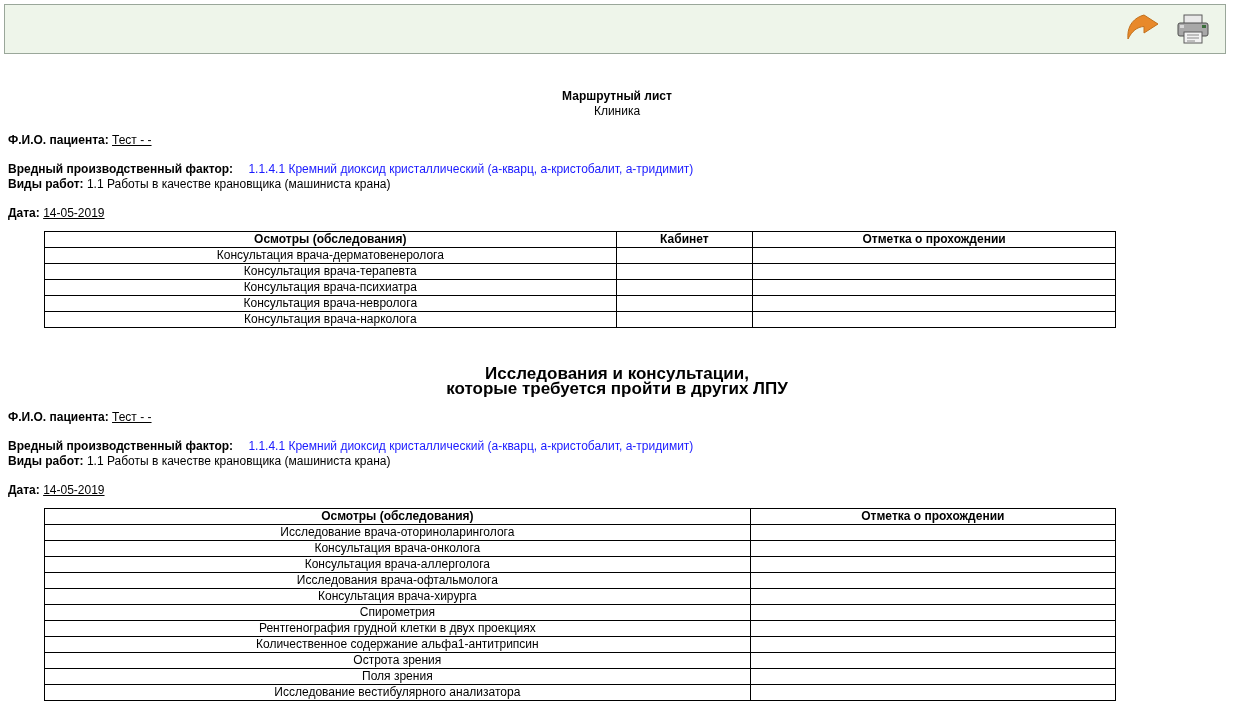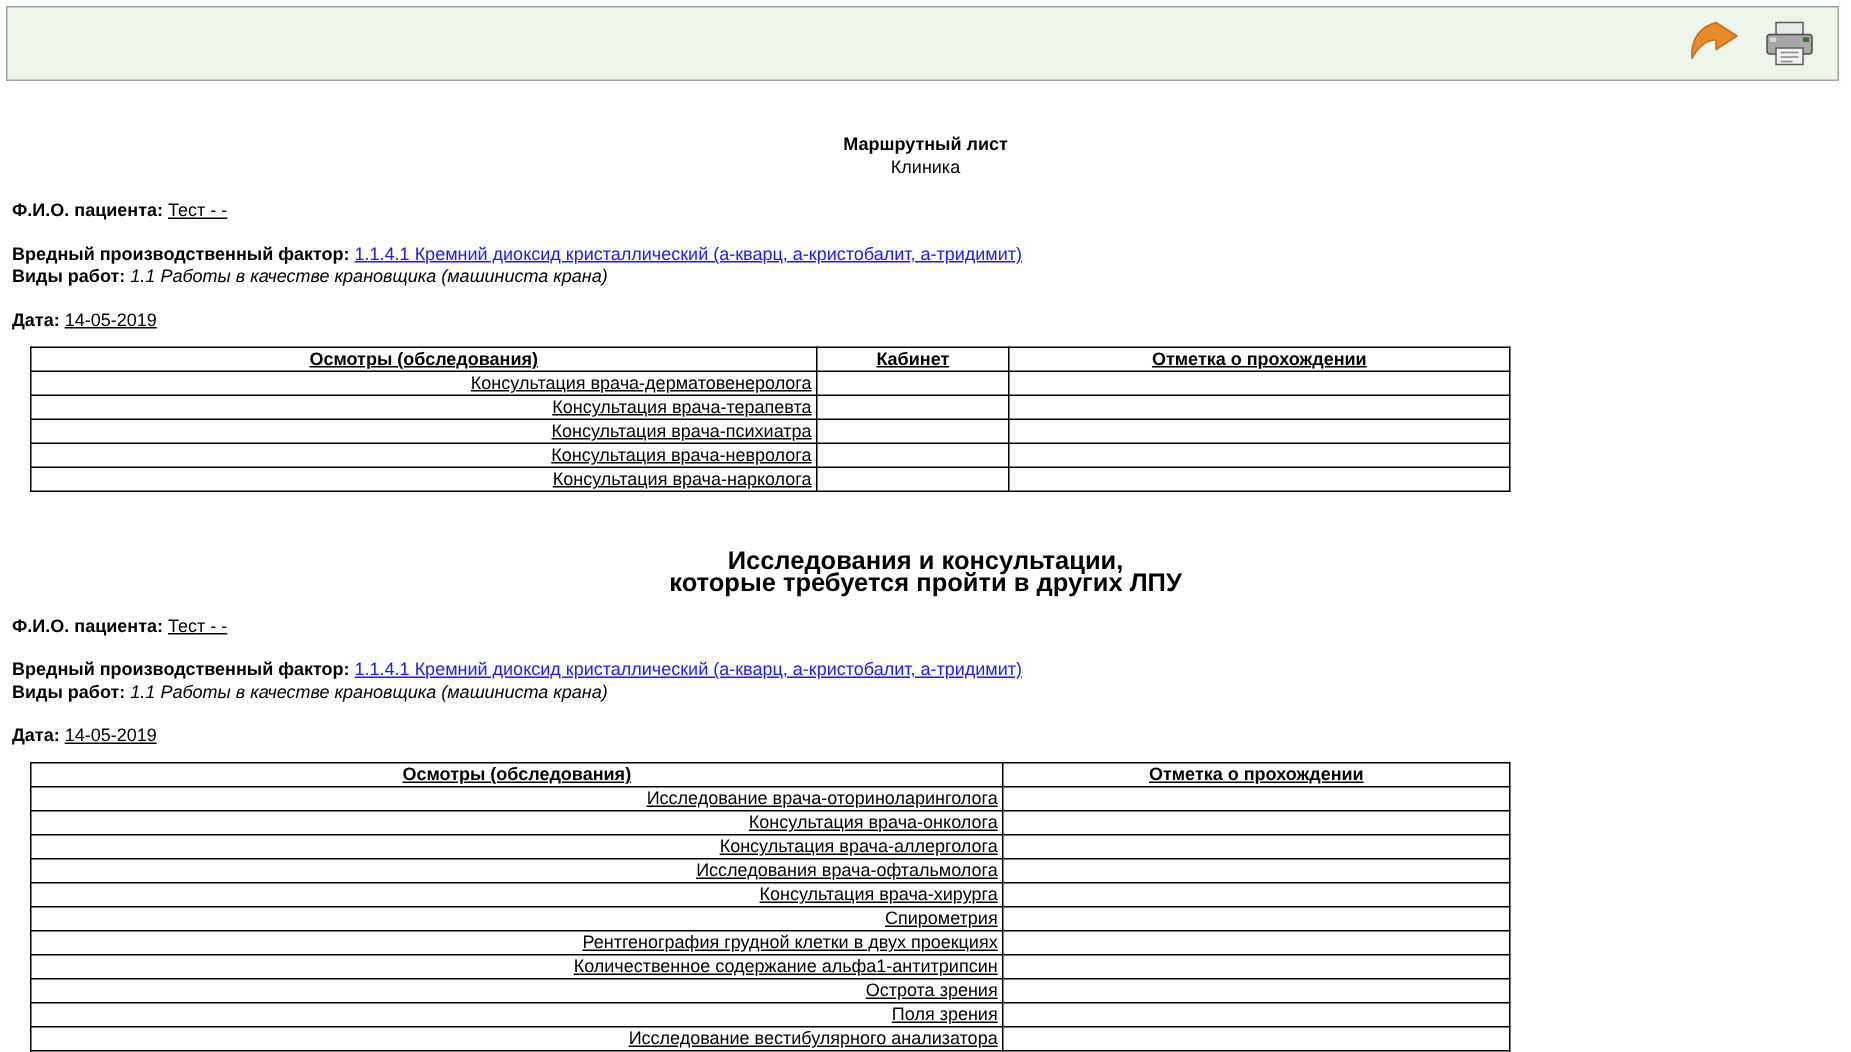--- a/index.html
+++ b/index.html
@@ -66,45 +66,44 @@
 
   .field-row {
     margin: 0 0 0 8px;
     line-height: 15px;
     font-size: 12px;
   }
   .field-label { font-weight: bold; }
   .field-underline { text-decoration: underline; }
   .link {
     color: #1a1aff;
-    text-decoration: underline;
-  }
-  .italic { font-style: italic; }
+    margin-left: 12px;
+  }
+  .italic { }
 
   .spacer-14 { height: 14px; }
   .spacer-10 { height: 10px; }
 
   table.report {
     border-collapse: collapse;
-    margin-left: 20px;
-    width: 987px;
-    font-size: 12px;
-    text-decoration: underline;
+    margin-left: 44px;
+    width: 1072px;
+    font-size: 12px;
   }
   table.report th, table.report td {
     border: 1px solid #000000;
     padding: 1px 3px;
     height: 13px;
     line-height: 13px;
   }
   table.report th {
     text-align: center;
     font-weight: bold;
   }
-  table.report td.name { text-align: right; }
+  table.report td.name { text-align: center; }
   table.report td.blank { }
 
   .section2-title {
     text-align: center;
     font-weight: bold;
     line-height: 15px;
     font-size: 17px;
   }
 </style>
 </head>

